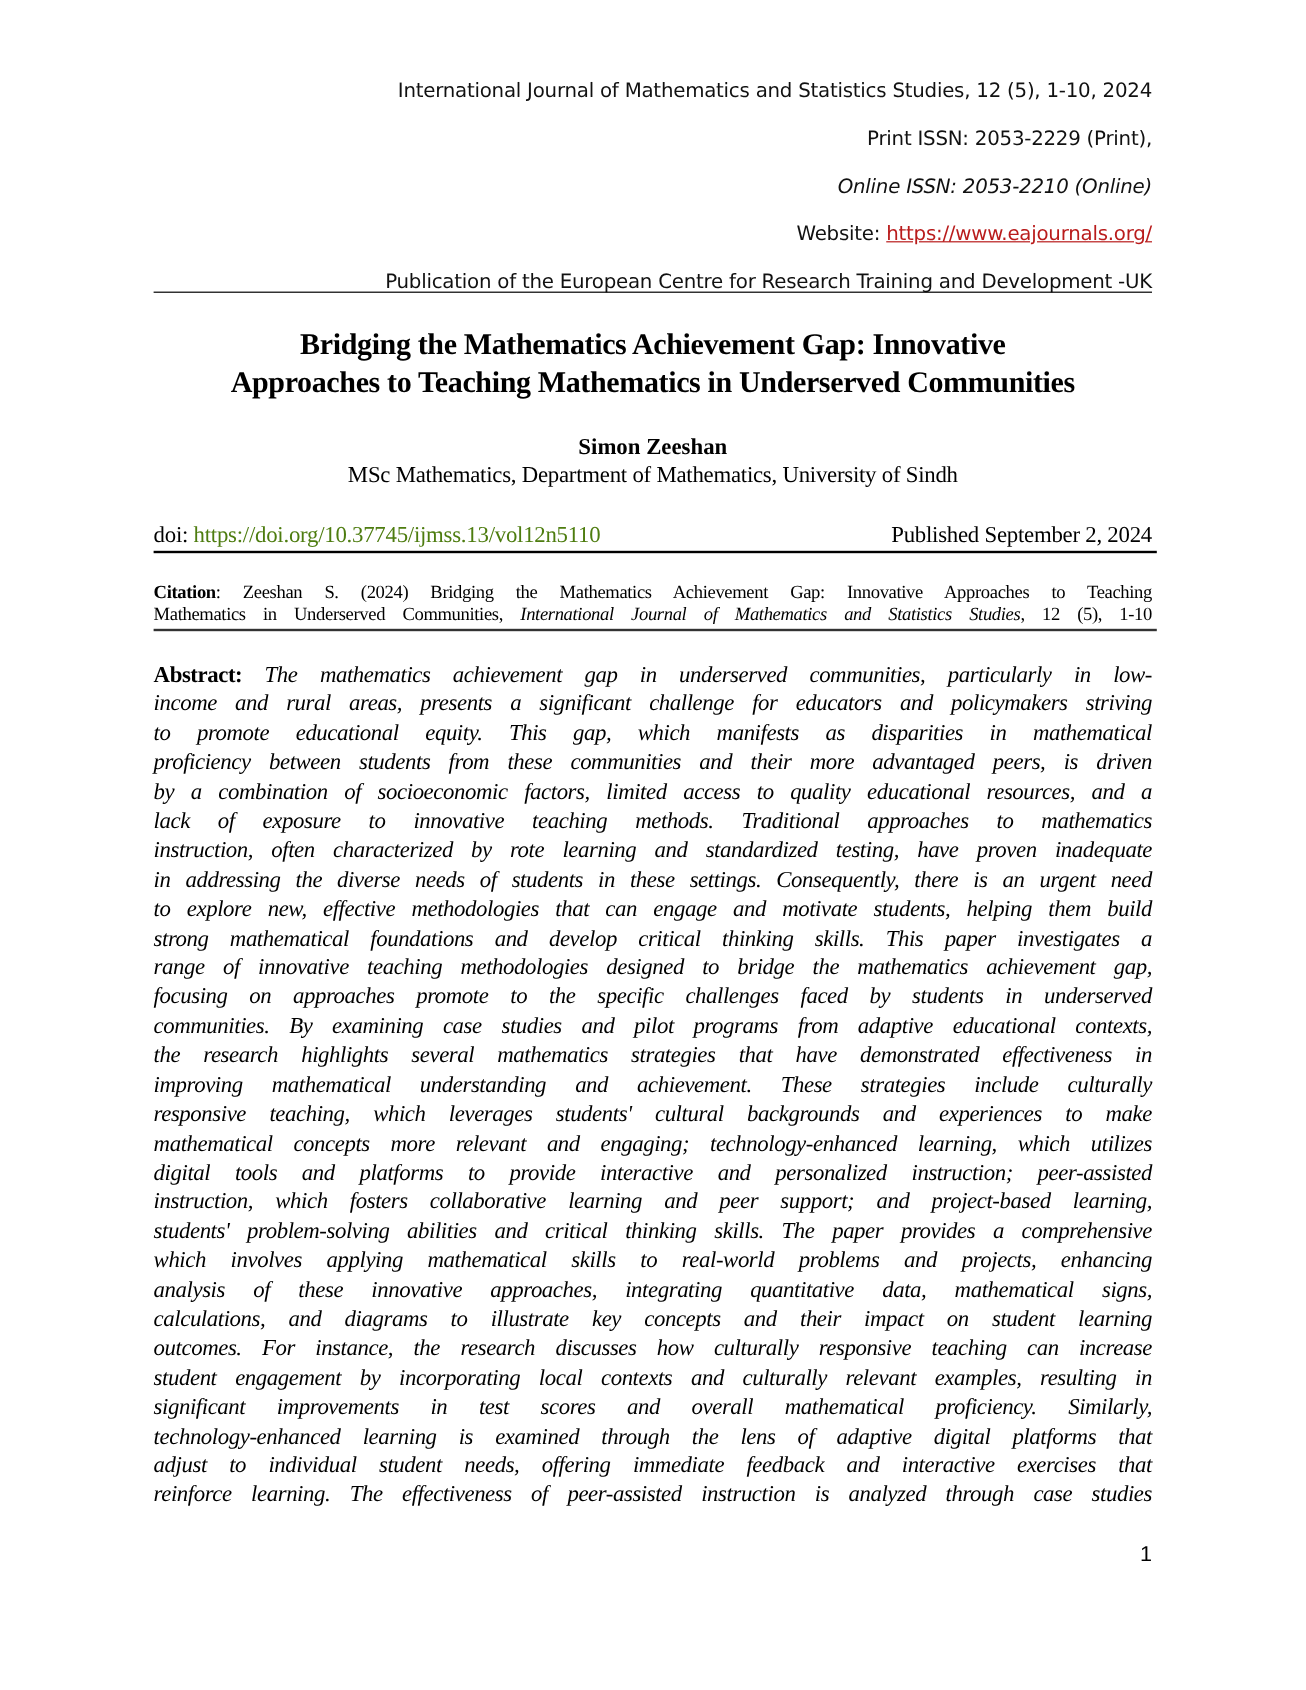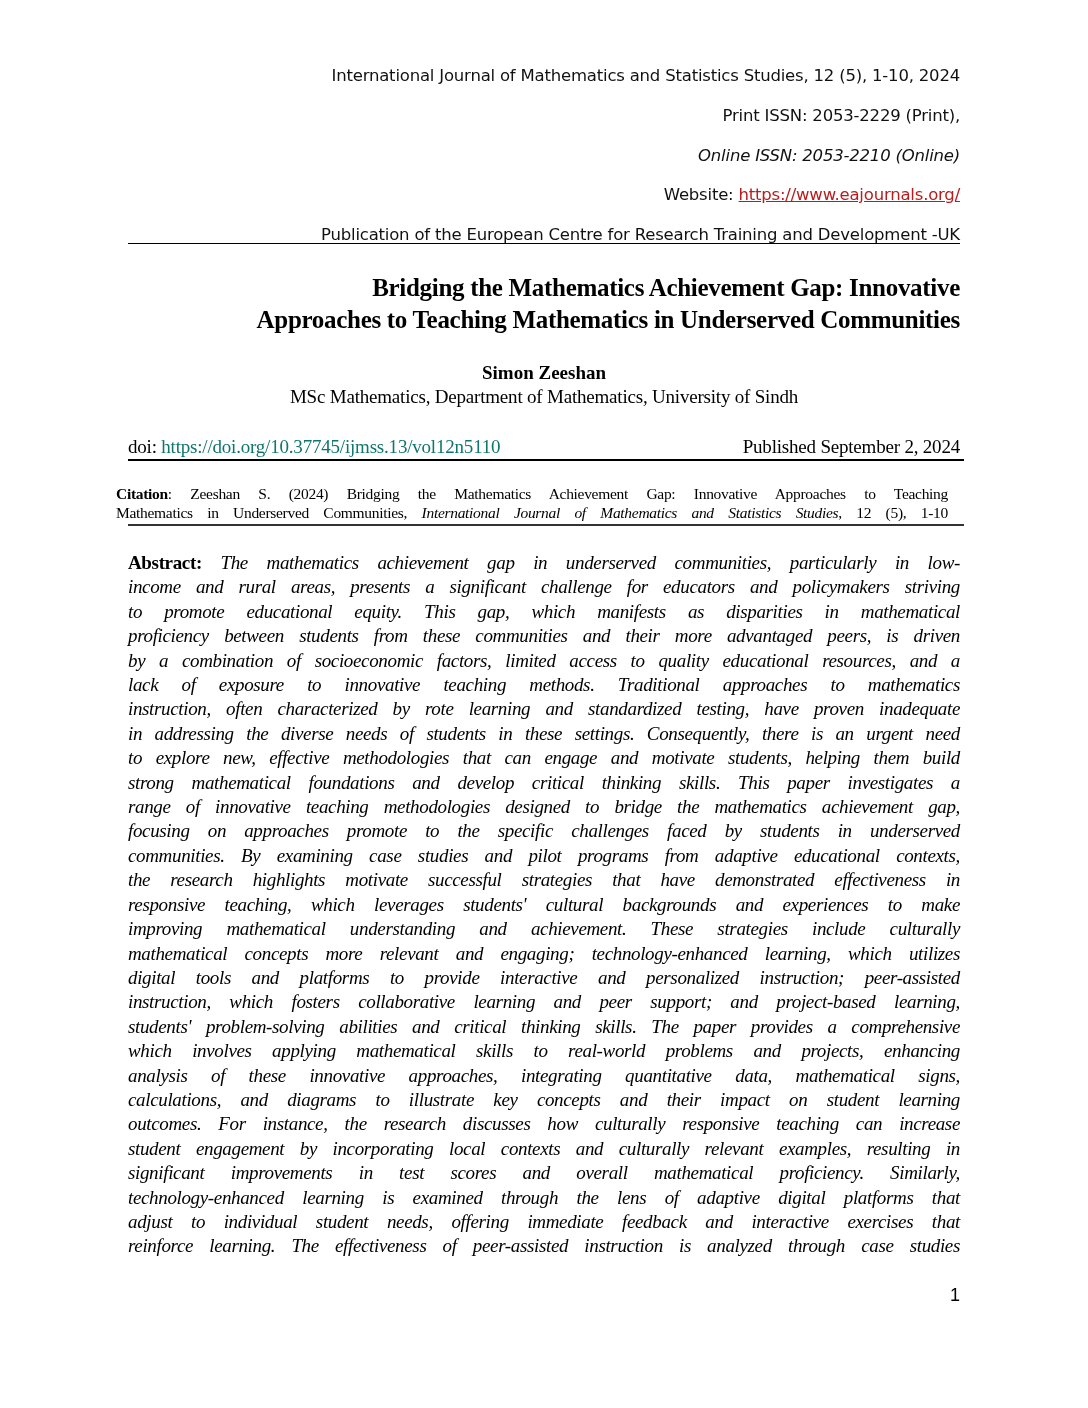--- a/index.html
+++ b/index.html
@@ -3,29 +3,29 @@
   <meta charset="utf-8">
   <style>
     html, body { margin: 0; padding: 0; background: #ffffff; }
     body { width: 1088px; height: 1408px; position: relative; overflow: hidden; color: #000; }
     .page { position: absolute; left: 0; top: 0; width: 1088px; height: 1084px; }
 
     .hdr { position: absolute; right: 128px; font-family: "DejaVu Sans", sans-serif; font-size: 16.5px; color: #111; white-space: nowrap; letter-spacing: -0.2px; }
     .hdr a { color: #b91c1c; text-decoration: underline; }
     .hdr-line { position: absolute; left: 128px; top: 243px; width: 832px; height: 1px; background: #000; }
 
-    .title { position: absolute; left: 128px; width: 832px; top: 272px; text-align: right; font-family: "Liberation Serif", serif; font-weight: bold; font-size: 25px; line-height: 32px; letter-spacing: -0.3px; }
+    .title { position: absolute; left: 128px; width: 832px; top: 272px; text-align: center; font-family: "Liberation Serif", serif; font-weight: bold; font-size: 25px; line-height: 32px; letter-spacing: -0.3px; }
     .author { position: absolute; left: 128px; width: 832px; top: 362px; text-align: center; font-family: "Liberation Serif", serif; font-weight: bold; font-size: 19px; }
     .affil { position: absolute; left: 128px; width: 832px; top: 386px; text-align: center; font-family: "Liberation Serif", serif; font-size: 19px; letter-spacing: -0.2px; }
 
     .doi-row { position: absolute; left: 128px; width: 832px; top: 436px; font-family: "Liberation Serif", serif; font-size: 19px; display: flex; justify-content: space-between; letter-spacing: -0.2px; }
-    .doi-row a { color: #0f766e; text-decoration: none; }
+    .doi-row a { color: #4d7c0f; text-decoration: none; }
     .doi-line { position: absolute; left: 128px; top: 459px; width: 836px; height: 1.5px; background: #000; }
 
-    .citation { position: absolute; left: 116px; width: 832px; top: 484px; font-family: "Liberation Serif", serif; font-size: 15.5px; line-height: 19px; text-align: justify; text-align-last: justify; letter-spacing: -0.3px; }
+    .citation { position: absolute; left: 128px; width: 832px; top: 484px; font-family: "Liberation Serif", serif; font-size: 15.5px; line-height: 19px; text-align: justify; text-align-last: justify; letter-spacing: -0.3px; }
     .citation .lbl { font-weight: bold; }
     .citation .l2 { text-align-last: justify; display: block; }
     .cit-line { position: absolute; left: 128px; top: 524px; width: 836px; height: 2px; background: #333; }
 
     .abstract { position: absolute; left: 128px; width: 832px; top: 551px; font-family: "Liberation Serif", serif; font-size: 19px; line-height: 24.4px; text-align: justify; letter-spacing: -0.35px; }
     .abstract .lbl { font-weight: bold; font-style: normal; }
     .abstract .line { display: block; text-align: justify; text-align-last: justify; font-style: italic; white-space: nowrap; overflow: visible; }
     .abstract .line.first { font-style: normal; }
     .abstract .line.first .it { font-style: italic; }
 
@@ -72,23 +72,23 @@
     <span class="line">proficiency between students from these communities and their more advantaged peers, is driven</span>
     <span class="line">by a combination of socioeconomic factors, limited access to quality educational resources, and a</span>
     <span class="line">lack of exposure to innovative teaching methods. Traditional approaches to mathematics</span>
     <span class="line">instruction, often characterized by rote learning and standardized testing, have proven inadequate</span>
     <span class="line">in addressing the diverse needs of students in these settings. Consequently, there is an urgent need</span>
     <span class="line">to explore new, effective methodologies that can engage and motivate students, helping them build</span>
     <span class="line">strong mathematical foundations and develop critical thinking skills. This paper investigates a</span>
     <span class="line">range of innovative teaching methodologies designed to bridge the mathematics achievement gap,</span>
     <span class="line">focusing on approaches promote to the specific challenges faced by students in underserved</span>
     <span class="line">communities. By examining case studies and pilot programs from adaptive educational contexts,</span>
-    <span class="line">the research highlights motivate successful strategies that have demonstrated effectiveness in</span>
+    <span class="line">the research highlights several mathematics strategies that have demonstrated effectiveness in</span>
+    <span class="line">improving mathematical understanding and achievement. These strategies include culturally</span>
     <span class="line">responsive teaching, which leverages students' cultural backgrounds and experiences to make</span>
-    <span class="line">improving mathematical understanding and achievement. These strategies include culturally</span>
     <span class="line">mathematical concepts more relevant and engaging; technology-enhanced learning, which utilizes</span>
     <span class="line">digital tools and platforms to provide interactive and personalized instruction; peer-assisted</span>
     <span class="line">instruction, which fosters collaborative learning and peer support; and project-based learning,</span>
     <span class="line">students' problem-solving abilities and critical thinking skills. The paper provides a comprehensive</span>
     <span class="line">which involves applying mathematical skills to real-world problems and projects, enhancing</span>
     <span class="line">analysis of these innovative approaches, integrating quantitative data, mathematical signs,</span>
     <span class="line">calculations, and diagrams to illustrate key concepts and their impact on student learning</span>
     <span class="line">outcomes. For instance, the research discusses how culturally responsive teaching can increase</span>
     <span class="line">student engagement by incorporating local contexts and culturally relevant examples, resulting in</span>
     <span class="line">significant improvements in test scores and overall mathematical proficiency. Similarly,</span>

